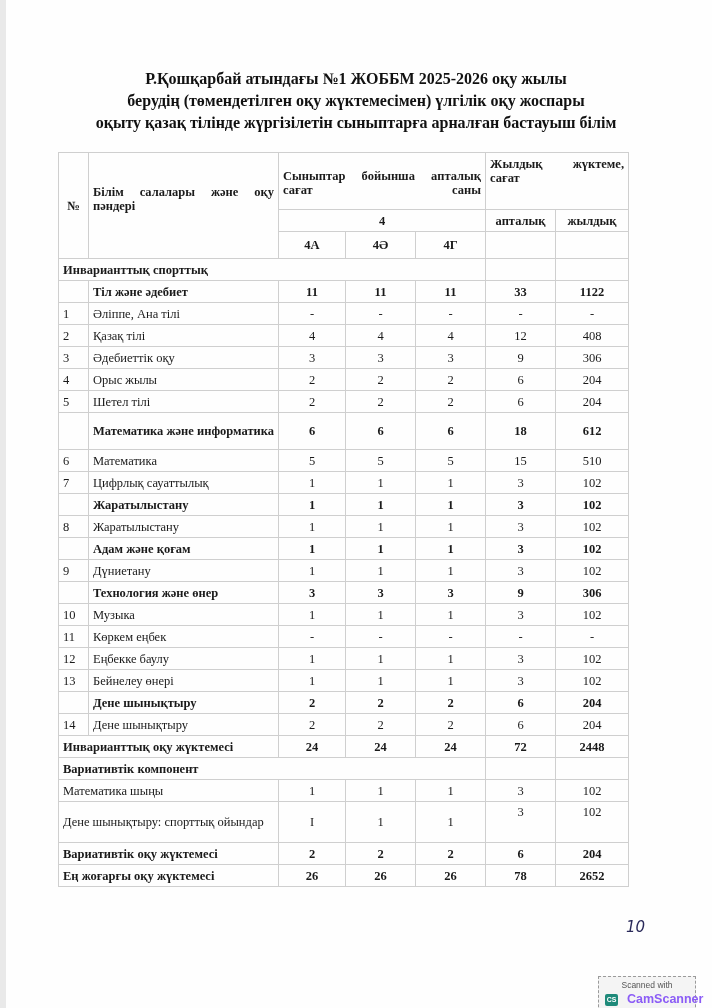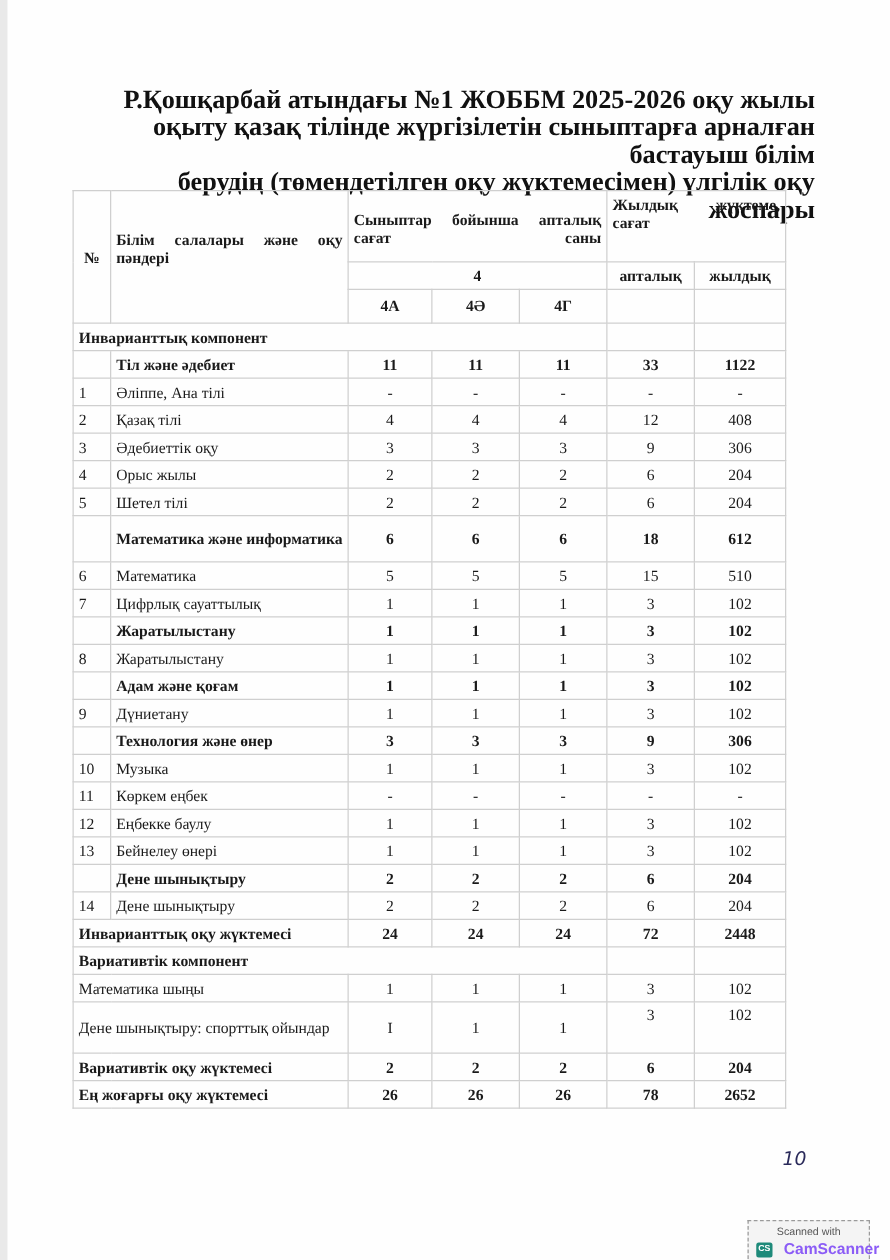--- a/index.html
+++ b/index.html
@@ -3,21 +3,21 @@
 <meta charset="utf-8">
 <style>
   html, body { margin: 0; padding: 0; }
   body {
     width: 712px; height: 1008px; background: #fefefe; position: relative; overflow: hidden;
     font-family: "Liberation Serif", "DejaVu Serif", serif; color: #1a1a1a;
   }
   .left-edge { position: absolute; left: 0; top: 0; width: 6px; height: 1008px; background: #e9e9e9; }
   .title {
     position: absolute; left: 60px; width: 592px; top: 68px;
-    text-align: right; font-weight: bold; font-size: 21px; line-height: 22px; color: #111;
+    text-align: center; font-weight: bold; font-size: 16px; line-height: 22px; color: #111;
   }
   table.plan {
     position: absolute; left: 58px; top: 152px; width: 570px;
     border-collapse: collapse; table-layout: fixed; font-size: 12.5px;
   }
   table.plan td {
     border: 1px solid #cfcfcf; padding: 0 4px; height: 21px; vertical-align: middle; line-height: 14px;
   }
   td.num { text-align: left; padding-left: 4px; }
   td.c { text-align: center; }
@@ -39,22 +39,22 @@
   }
   .cs-name { position: absolute; left: 28px; top: 15px; font-size: 12.5px; color: #8b5cf6; font-weight: bold; }
 </style>
 </head>
 <body>
 
 <div class="left-edge"></div>
 
 <div class="title">
   <div>Р.Қошқарбай атындағы №1 ЖОББМ 2025-2026 оқу жылы</div>
+  <div>берудің (төмендетілген оқу жүктемесімен) үлгілік оқу жоспары</div>
   <div>оқыту қазақ тілінде жүргізілетін сыныптарға арналған бастауыш білім</div>
-  <div>берудің (төмендетілген оқу жүктемесімен) үлгілік оқу жоспары</div>
 </div>
 
 <table class="plan">
   <colgroup>
     <col style="width:30px">
       <col style="width:190px">
       <col style="width:67px">
       <col style="width:70px">
       <col style="width:70px">
       <col style="width:70px">
@@ -73,21 +73,21 @@
       <td class="c">жылдық</td>
     </tr>
     <tr class="hdr">
       <td class="c" style="height:26px">4А</td>
       <td class="c">4Ә</td>
       <td class="c">4Г</td>
       <td></td>
       <td></td>
     </tr>
     <tr class="bold">
-      <td colspan="5">Инварианттық компонент</td>
+      <td colspan="5">Инварианттық спорттық</td>
       <td></td>
       <td></td>
     </tr>
   <tr class="bold">
         <td class="num"></td>
         <td>Тіл және әдебиет</td>
         <td class="c">11</td>
         <td class="c">11</td>
         <td class="c">11</td>
         <td class="c">33</td>

